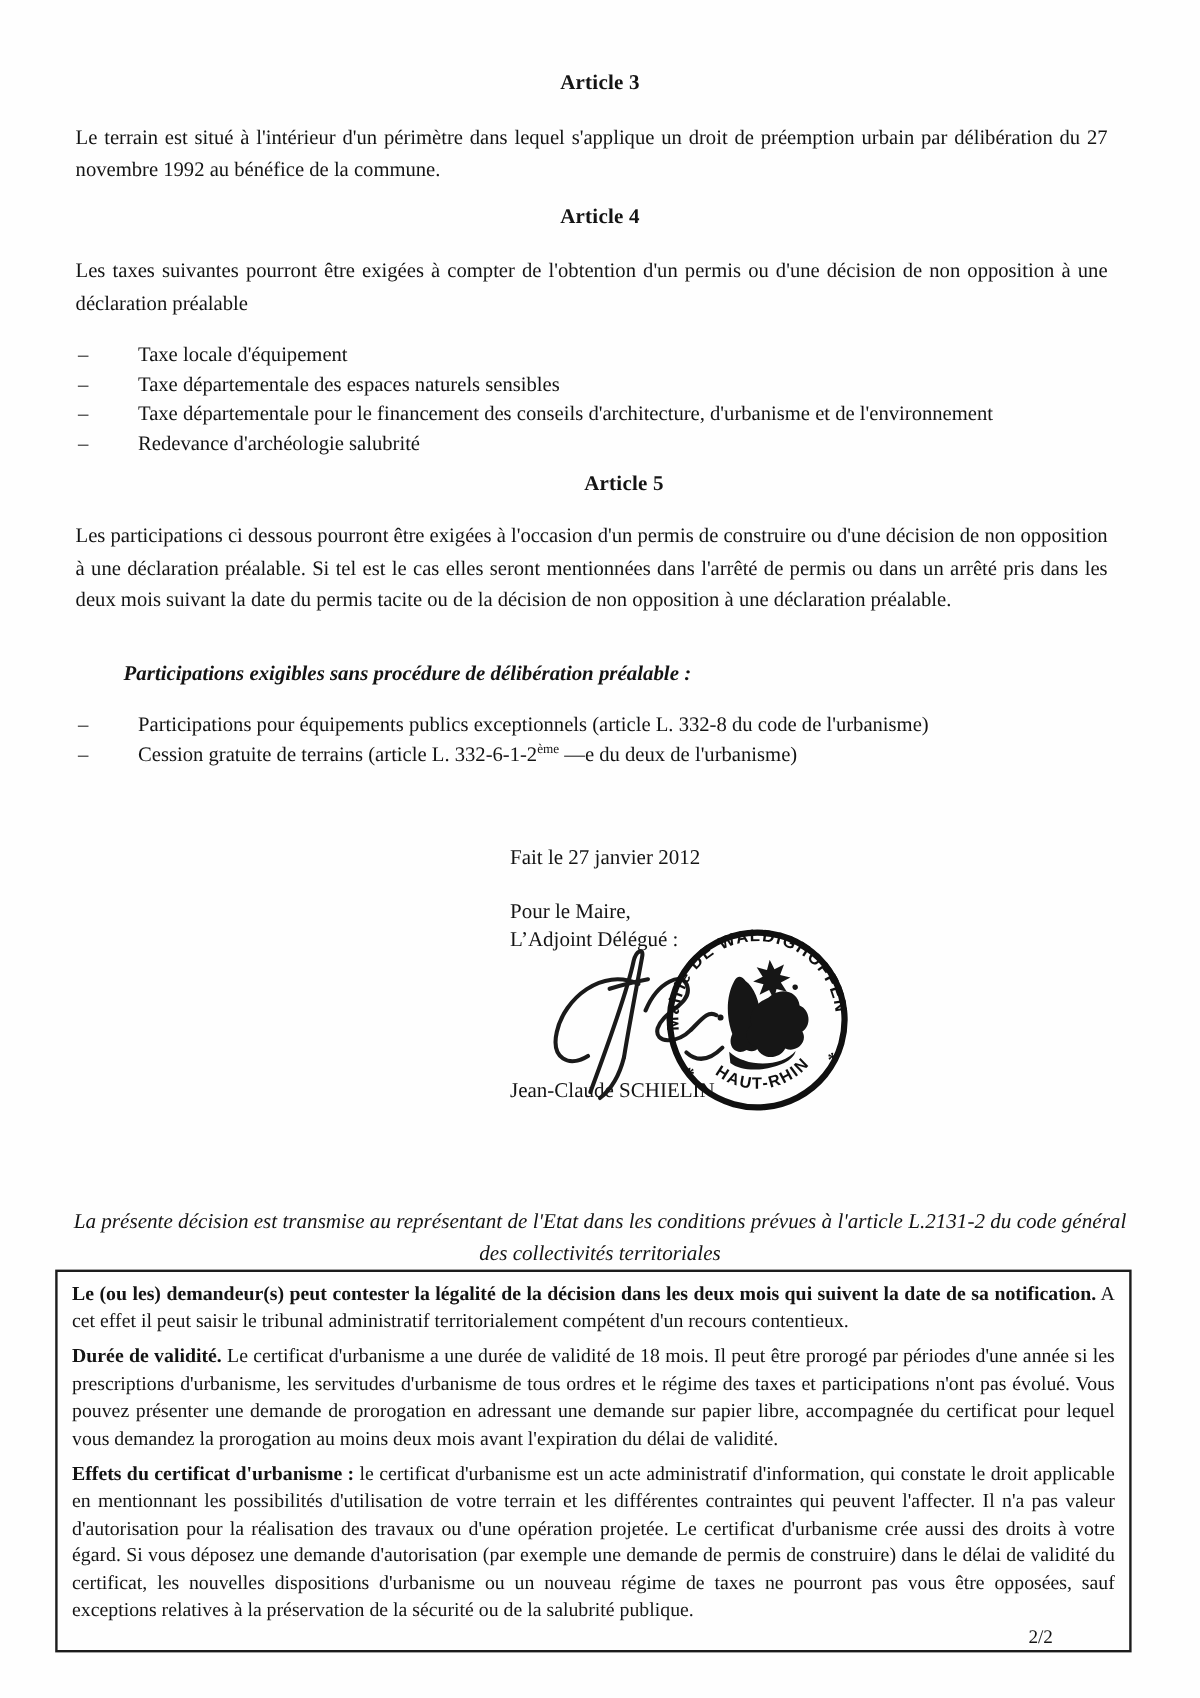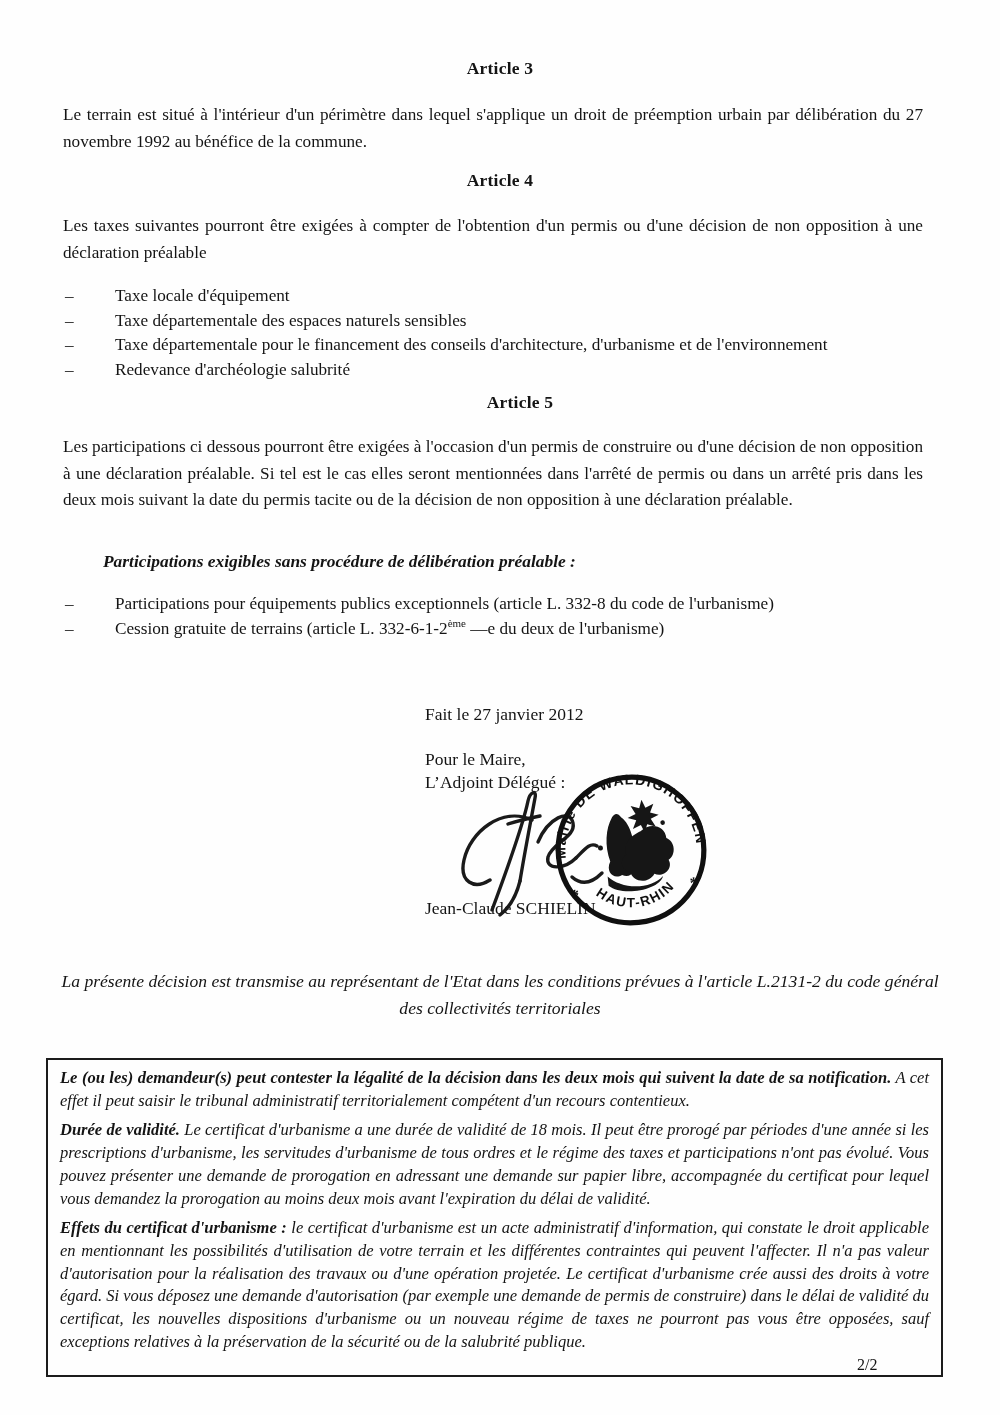--- a/index.html
+++ b/index.html
@@ -26,21 +26,21 @@
   .dash-item .dash{width:50px;flex:0 0 50px;}
   .subhead{
     left:103px;width:830px;
     font-weight:bold;font-style:italic;font-size:17.4px;
   }
   .sig-line{left:425px;font-size:17.5px;}
   .transmission{
     left:0;width:100%;text-align:center;
     font-style:italic;font-size:17.6px;line-height:27px;
   }
-  .transmission .inner{display:inline-block;max-width:880px;}
+  .transmission .inner{display:inline-block;max-width:880px;margin-top:36px;}
   .notice-box{
     left:46px;width:897px;box-sizing:border-box;
     border:2px solid #1c1c1c;
     padding:7px 12px 10px 12px;
     background:#fefefe;
   }
   .notice-box p{
     margin:0 0 7px 0;
     font-size:16.5px;line-height:22.7px;
     text-align:justify;
@@ -145,21 +145,21 @@
         <circle cx="108" cy="52" r="2.2"></circle>
         <circle cx="60" cy="108" r="2"></circle>
       </g>
     </svg>
   </div>
 
   <div class="abs transmission" style="top:968px;">
     <span class="inner">La présente décision est transmise au représentant de l'Etat dans les conditions prévues à l'article L.2131-2 du code général des collectivités territoriales</span>
   </div>
 
-  <div class="abs notice-box" style="top:1058px;font-style:italic;">
+  <div class="abs notice-box" style="top:1058px;">
     <p><b>Le (ou les) demandeur(s) peut contester la légalité de la décision dans les deux mois qui suivent la date de sa notification.</b><span> A cet effet il peut saisir le tribunal administratif territorialement compétent d'un recours contentieux.</span></p>
     <p><b>Durée de validité.</b><span> Le certificat d'urbanisme a une durée de validité de 18 mois. Il peut être prorogé par périodes d'une année si les prescriptions d'urbanisme, les servitudes d'urbanisme de tous ordres et le régime des taxes et participations n'ont pas évolué. Vous pouvez présenter une demande de prorogation en adressant une demande sur papier libre, accompagnée du certificat pour lequel vous demandez la prorogation au moins deux mois avant l'expiration du délai de validité.</span></p>
     <p><b>Effets du certificat d'urbanisme :</b><span> le certificat d'urbanisme est un acte administratif d'information, qui constate le droit applicable en mentionnant les possibilités d'utilisation de votre terrain et les différentes contraintes qui peuvent l'affecter. Il n'a pas valeur d'autorisation pour la réalisation des travaux ou d'une opération projetée. Le certificat d'urbanisme crée aussi des droits à votre égard. Si vous déposez une demande d'autorisation (par exemple une demande de permis de construire) dans le délai de validité du certificat, les nouvelles dispositions d'urbanisme ou un nouveau régime de taxes ne pourront pas vous être opposées, sauf exceptions relatives à la préservation de la sécurité ou de la salubrité publique.</span></p>
   </div>
 
   <div class="abs page-number" style="top:1356px;left:857px;">2/2</div>
   <div class="abs footer-ref">
     <span>CUa 068 355 12 F 0002</span>
   </div>
 

